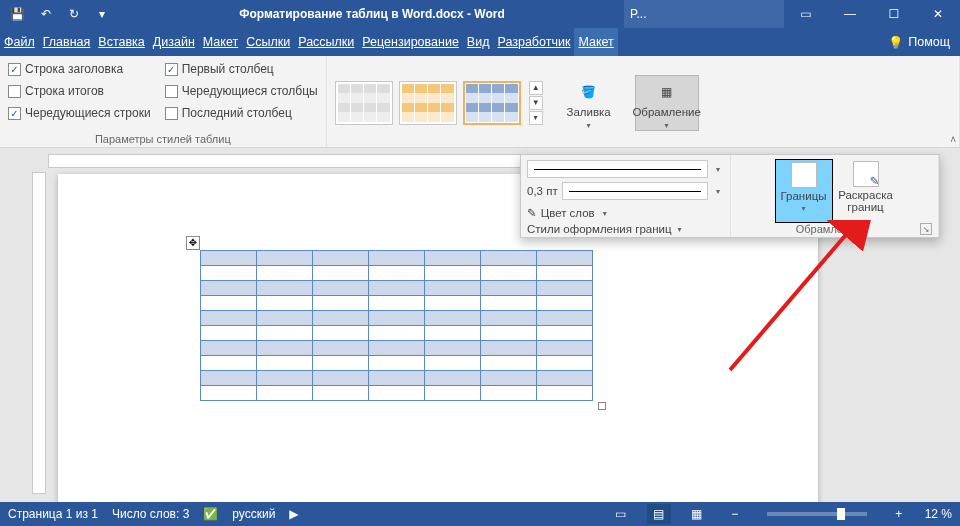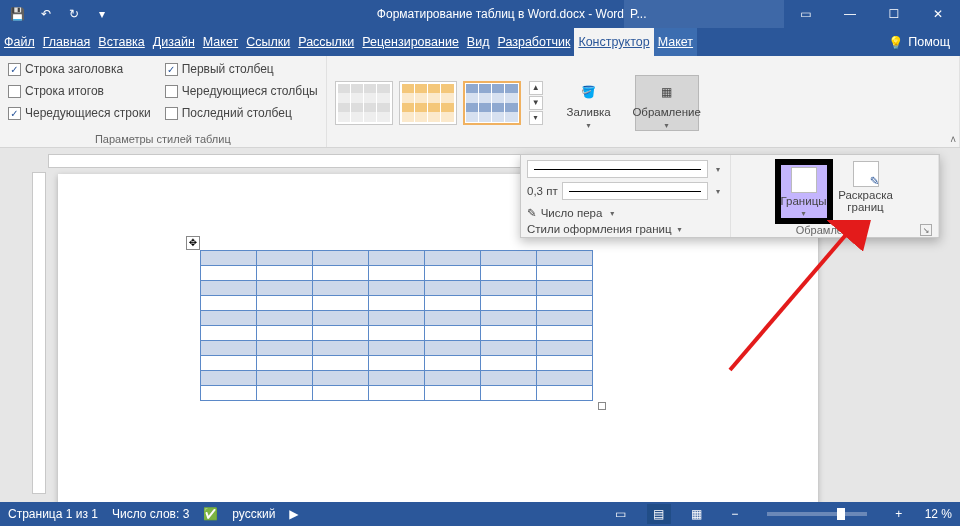--- a/index.html
+++ b/index.html
@@ -1,20 +1,20 @@
 <!DOCTYPE html>
 <html><head>
 <meta charset="utf-8">
 <style>
   * { box-sizing: border-box; margin: 0; padding: 0; font-family: "Segoe UI", Tahoma, sans-serif; }
   body { width: 960px; height: 526px; background: #eaeaea; overflow: hidden; position: relative; }
   .titlebar { height: 28px; background: #2b579a; color: #fff; display: flex; align-items: center; font-size: 12px; }
   .titlebar .qat { display: flex; align-items: center; gap: 4px; padding: 0 6px; }
   .titlebar .qat .ic { width: 24px; height: 24px; display: flex; align-items: center; justify-content: center; cursor: pointer; }
-  .titlebar .title { flex: 1; text-align: right; }
+  .titlebar .title { flex: 1; text-align: center; font-weight: bold; }
   .titlebar .wincontrols { display: flex; }
   .titlebar .wincontrols .wc { width: 44px; height: 28px; display: flex; align-items: center; justify-content: center; cursor: pointer; }
   .titlebar .signin { background:#3e68a7; padding:0 6px; height:28px; display:flex; align-items:center; width:160px;}
   .tabs { height: 28px; background: #2b579a; display: flex; align-items: stretch; color: #fff; font-size: 12.5px; }
   .tabs .tab { padding: 0 4px; display: flex; align-items: center; cursor: pointer; white-space: nowrap; text-decoration: underline; }
   .tabs .tab.ctx { background: #3c6db0; }
   .tabs .tab.active { background: #f3f3f3; color: #2b579a; }
   .tabs .helpgroup { margin-left: auto; display: flex; align-items: center; padding-right: 10px; gap: 4px; }
   .ribbon { height: 92px; background: #f3f3f3; border-bottom: 1px solid #d4d4d4; display: flex; position: relative; font-size: 12px; color: #444; }
   .group { border-right: 1px solid #e1e1e1; padding: 4px 8px 2px 8px; display: flex; flex-direction: column; justify-content: space-between; }
@@ -32,21 +32,21 @@
   .gallerynav .gn { width:14px; height:14px; border:1px solid #c8c8c8; background:#fff; font-size:8px; display:flex; align-items:center; justify-content:center; cursor:pointer;}
   .bigbtn { width: 64px; display: flex; flex-direction: column; align-items: center; padding-top: 4px; cursor: pointer; gap: 2px; }
   .bigbtn .icn { width: 28px; height: 24px; display:flex; align-items:center; justify-content:center;}
   .bigbtn .lbl { text-align: center; font-size: 11.5px; line-height: 13px; }
   .ribbon .collapse { position:absolute; right:4px; bottom:2px; font-size:10px; color:#666; cursor:pointer;}
   
   .mini { position:absolute; left:520px; top:154px; width:420px; height:84px; background:#f3f3f3; border:1px solid #c8c8c8; box-shadow:0 4px 10px rgba(0,0,0,.25); display:flex; font-size:11.5px; color:#444;}
   .mini .sect { border-right:1px solid #e1e1e1; padding:4px 6px 2px 6px; display:flex; flex-direction:column; justify-content:space-between;}
   .mini .caption { text-align:center; font-size:11px; color:#666;}
   .mini .btnv { width:58px; display:flex; flex-direction:column; align-items:center; gap:2px; cursor:pointer; padding-top:2px;}
-  .mini .btnv.sel { background:#c4b5fd; border:6px solid #000000;}
+  .mini .btnv.sel { background:#7dd3fc; border:1px solid #000000;}
   .mini .square { width:26px; height:26px; border:1px solid #bbb; background:#fff;}
   .lnrow { display:flex; align-items:center; gap:4px; height:20px;}
   .linebox { flex:1; border:1px solid #c8c8c8; background:#fff; height:18px; position:relative;}
   .linebox::after{content:""; position:absolute; left:6px; right:6px; top:50%; border-top:1px solid #000;}
   .dd { width:12px; text-align:center; cursor:pointer; color:#666; font-size:8px;}
   
   .docwrap { position:absolute; top:148px; left:0; right:0; bottom:24px; background:#e6e6e6; overflow:hidden;}
   .rulerh { position:absolute; left:48px; right:20px; top:6px; height:14px; background:#fff; border:1px solid #c8c8c8;}
   .rulerv { position:absolute; left:32px; top:24px; bottom:8px; width:14px; background:#fff; border:1px solid #c8c8c8;}
   .page { position:absolute; left:58px; top:26px; width:760px; height:500px; background:#fff; box-shadow:0 2px 6px rgba(0,0,0,.25);}
@@ -92,21 +92,20 @@
   <div class="tab">Файл</div>
   <div class="tab">Главная</div>
   <div class="tab">Вставка</div>
   <div class="tab">Дизайн</div>
   <div class="tab">Макет</div>
   <div class="tab">Ссылки</div>
   <div class="tab">Рассылки</div>
   <div class="tab">Рецензирование</div>
   <div class="tab">Вид</div>
   <div class="tab">Разработчик</div>
-  <div class="tab active">Конструктор</div>
   <div class="tab ctx">Макет</div>
   <div class="helpgroup">
     <span>💡</span>
     <span>Помощ</span>
   </div>
 </div>
 
 <div class="ribbon">
   <div class="group">
     <div class="body">
@@ -355,21 +354,21 @@
             <div class="linebox"></div>
             <div class="dd">▾</div>
           </div>
         <div class="lnrow">
             <span>0,3 пт</span>
             <div class="linebox" style="flex:1"></div>
             <div class="dd">▾</div>
           </div>
         <div class="lnrow">
             <span>✎</span>
-            <span>Число пера</span>
+            <span>Цвет слов</span>
             <span class="dd">▾</span>
           </div>
       </div>
     </div>
     <div style="display:flex; align-items:flex-end; justify-content:space-between">
       <div style="display:flex; align-items:center; gap:2px">
         <span>Стили оформления границ</span>
         <span class="dd">▾</span>
       </div>
     </div>

